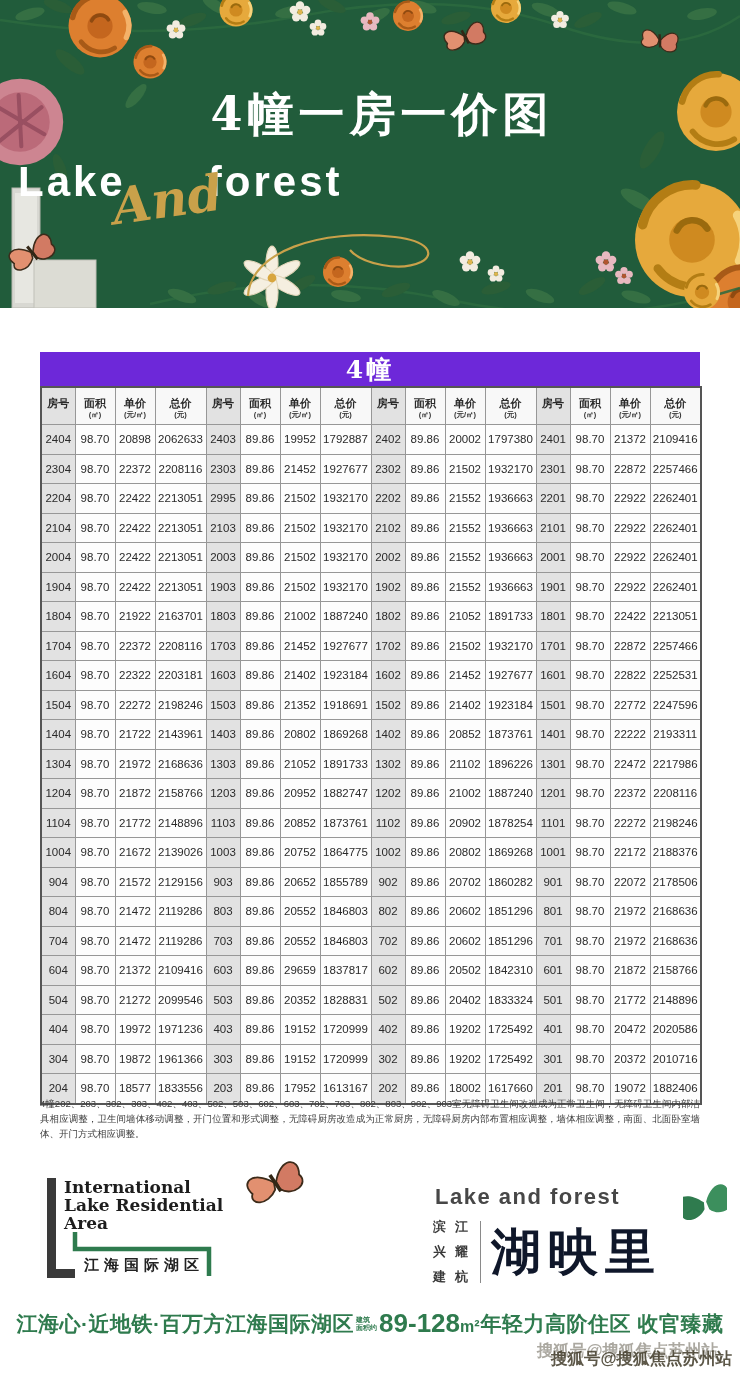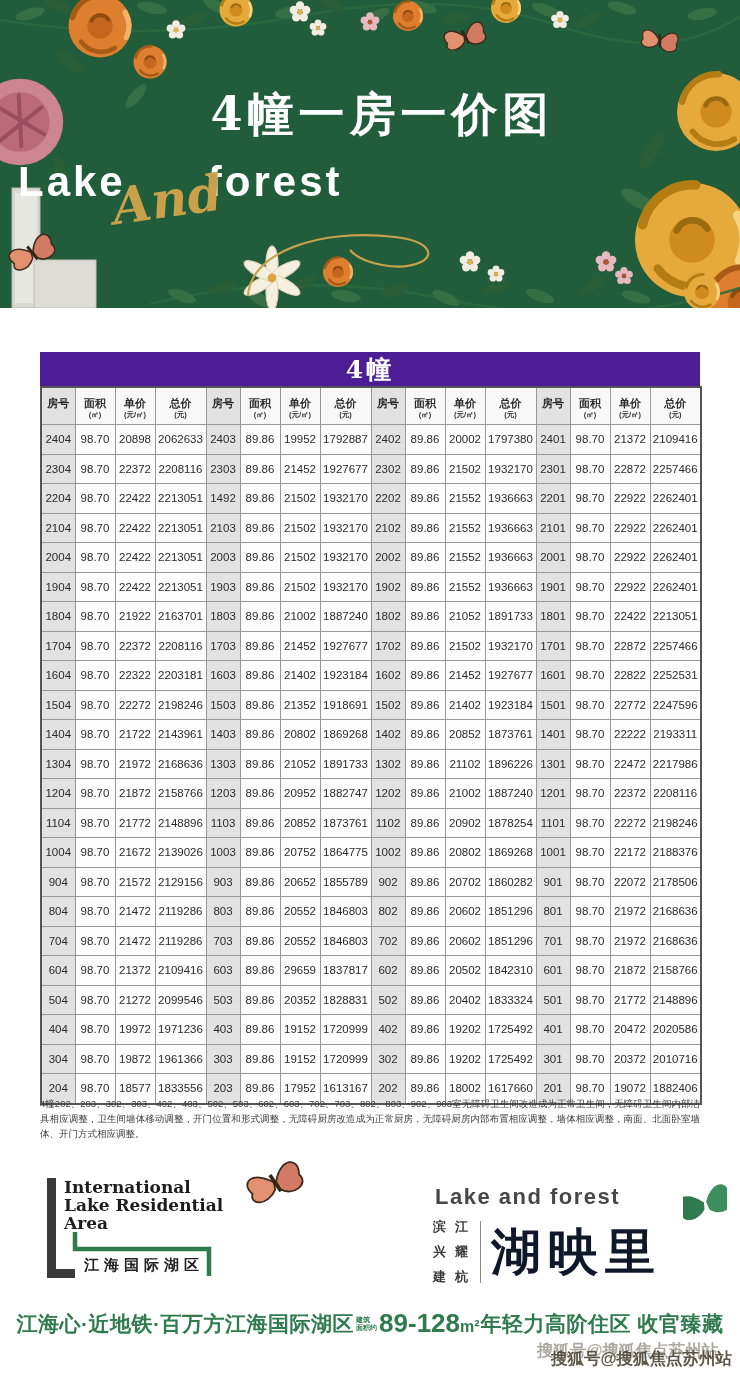--- a/index.html
+++ b/index.html
@@ -12,21 +12,21 @@
   .banner-title{position:absolute;left:12px;top:84px;width:100%;text-align:center;z-index:3;
     font-family:"DejaVu Serif",serif;font-weight:bold;font-size:46px;color:#ffffff;letter-spacing:5px;}
   .banner-logo{position:absolute;left:18px;top:158px;width:100%;z-index:3;display:flex;
     align-items:flex-start;color:#fff;}
   .logo-word{font-family:"Liberation Sans",sans-serif;font-weight:bold;font-size:42px;letter-spacing:3px;}
   .logo-and{font-family:"DejaVu Serif",serif;font-style:italic;font-weight:bold;font-size:50px;
     color:#c9a14a;margin:0 -14px;position:relative;top:12px;z-index:4;transform:rotate(-8deg);}
 
   
   .price-section{position:absolute;left:40px;top:352px;width:660px;}
-  .building-bar{height:34px;background:#4c1d95;color:#ffffff;display:flex;align-items:center;justify-content:center;
+  .building-bar{height:34px;background:#6d28d9;color:#ffffff;display:flex;align-items:center;justify-content:center;
     font-family:"DejaVu Serif",serif;font-weight:bold;font-size:25px;letter-spacing:3px;}
   table.price{border-collapse:collapse;table-layout:fixed;width:660px;border:2px solid #555;}
   table.price th,table.price td{border:1px solid #979797;text-align:center;padding:0;color:#2a2a2a;
     font-family:"Liberation Sans",sans-serif;overflow:hidden;white-space:nowrap;}
   table.price th{height:36px;background:#f8f8f8;}
   table.price td{height:28.5px;font-size:11.5px;background:#fdfdfd;}
   table.price .room-col{background:#e2e2e2;}
   .th-label{display:block;font-size:11px;font-weight:bold;line-height:13px;margin-top:4px;}
   .th-unit{display:block;font-size:7.5px;line-height:9px;color:#333;}
 
@@ -350,21 +350,21 @@
             <td class="room-col">2301</td>
             <td>98.70</td>
             <td>22872</td>
             <td>2257466</td>
           </tr>
           <tr>
             <td class="room-col">2204</td>
             <td>98.70</td>
             <td>22422</td>
             <td>2213051</td>
-            <td class="room-col">1492</td>
+            <td class="room-col">2995</td>
             <td>89.86</td>
             <td>21502</td>
             <td>1932170</td>
             <td class="room-col">2202</td>
             <td>89.86</td>
             <td>21552</td>
             <td>1936663</td>
             <td class="room-col">2201</td>
             <td>98.70</td>
             <td>22922</td>

